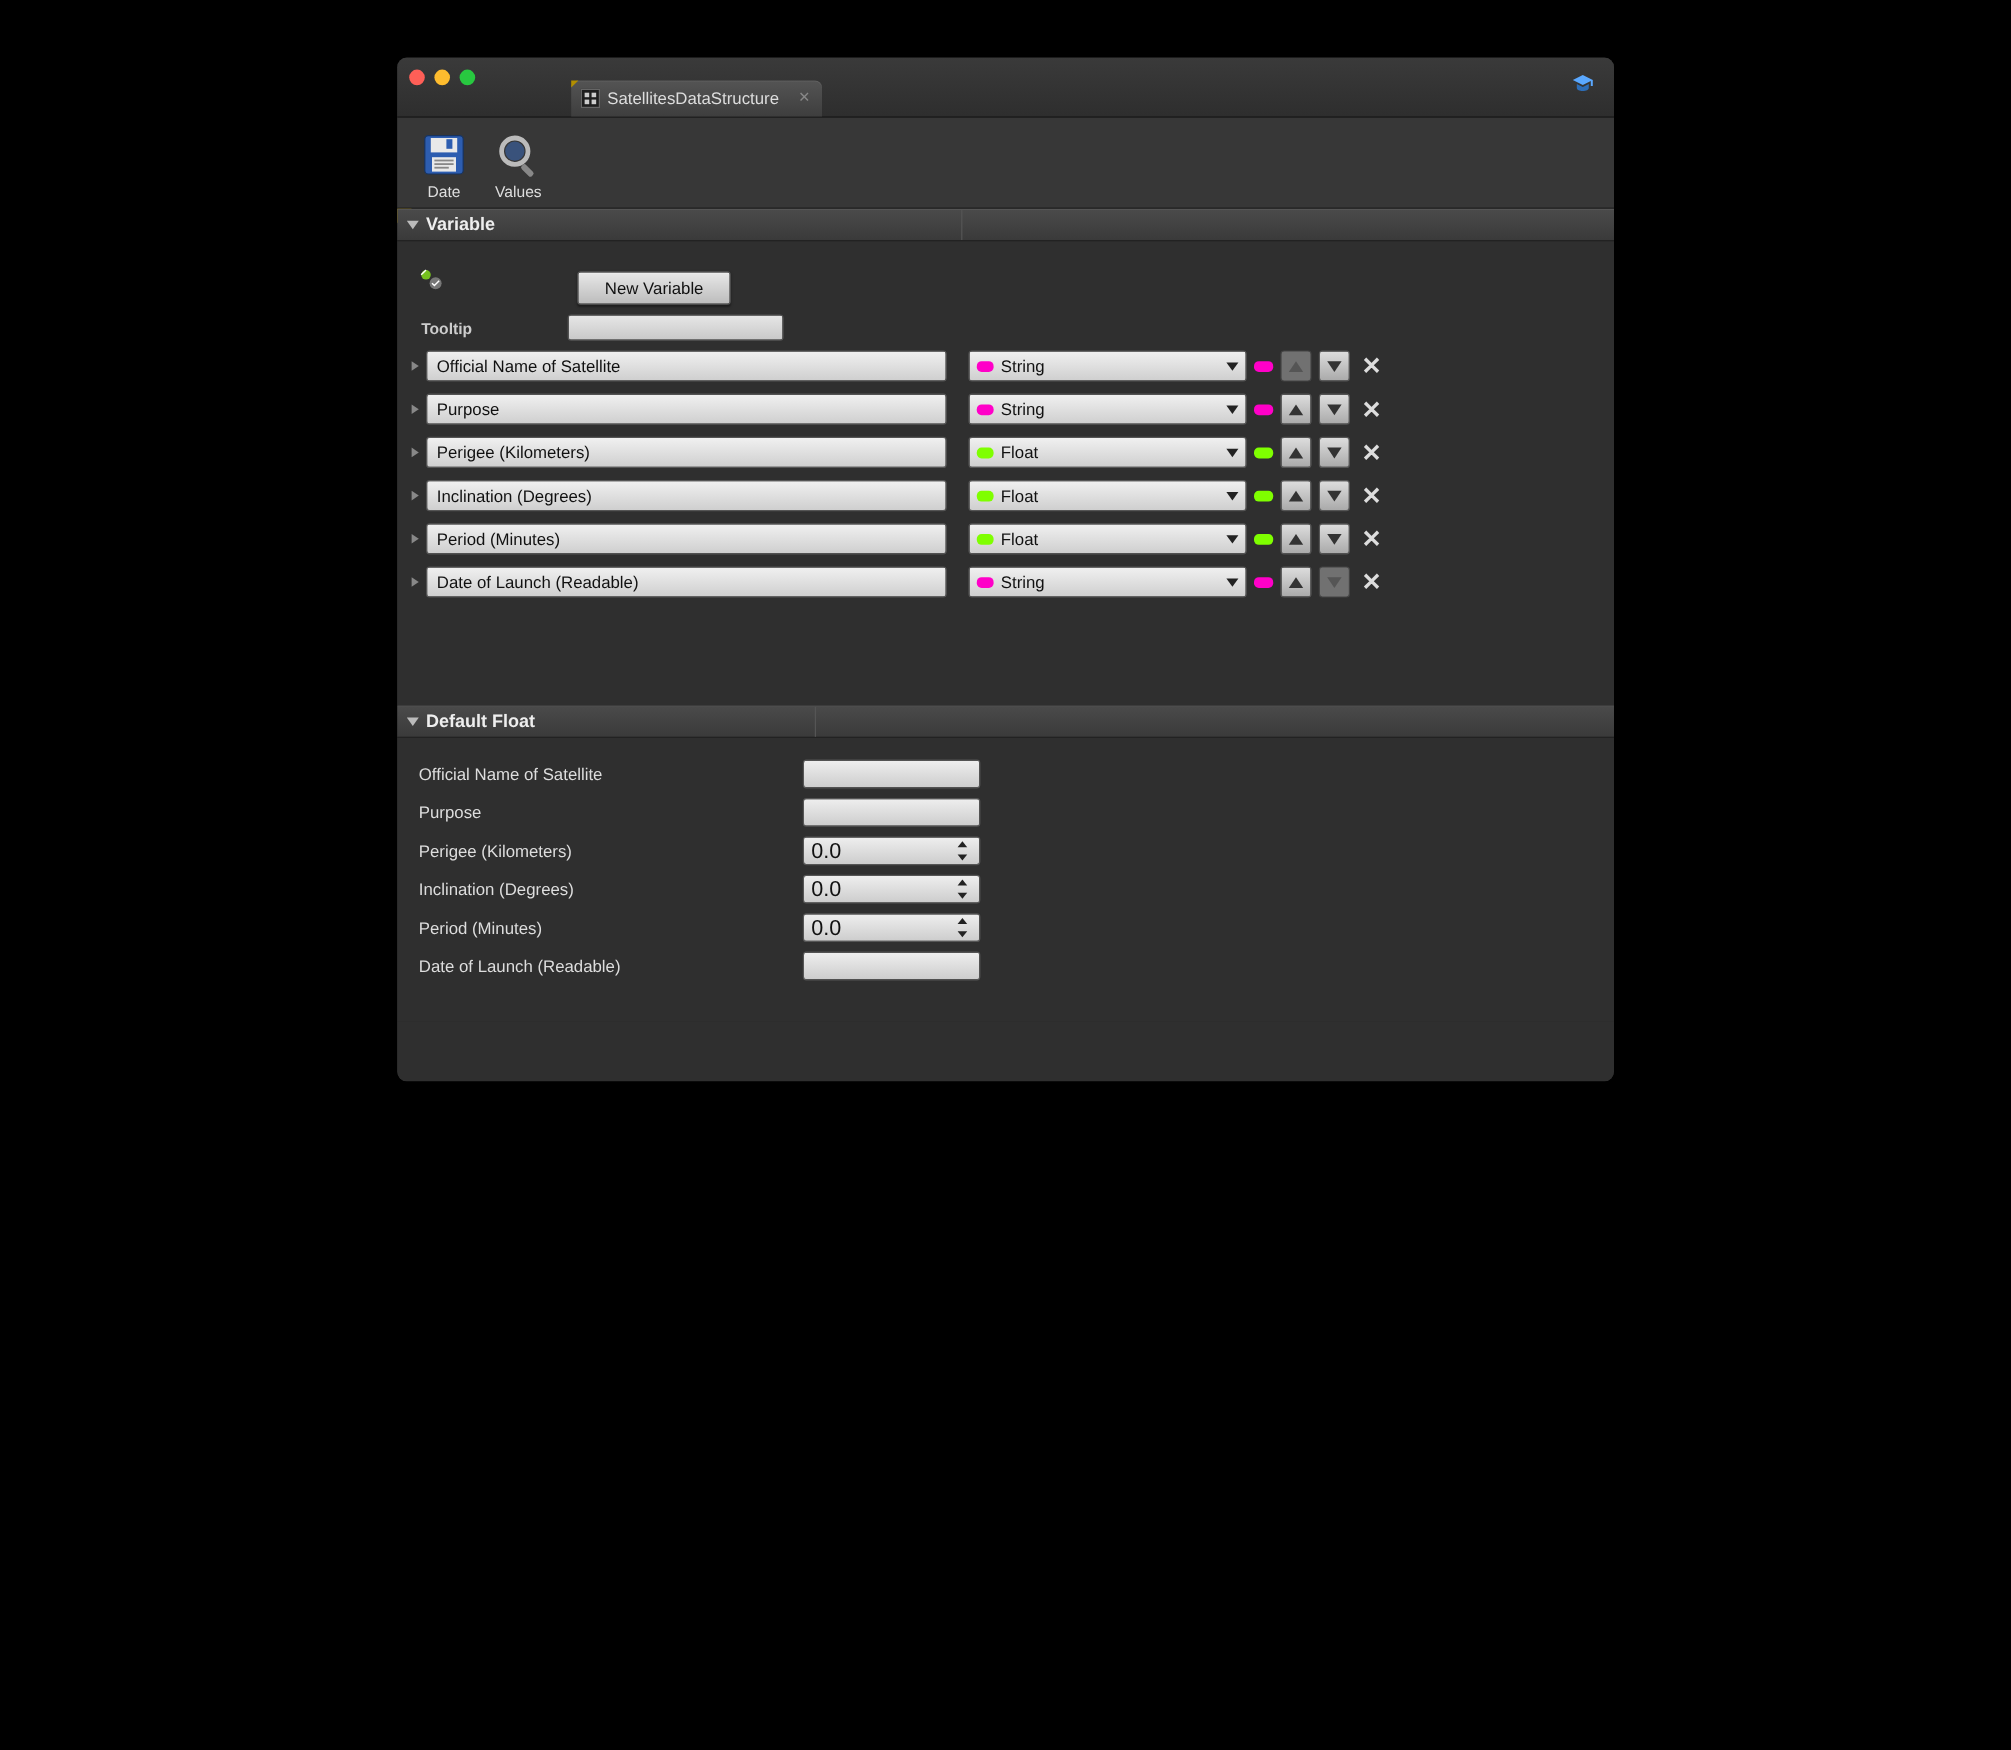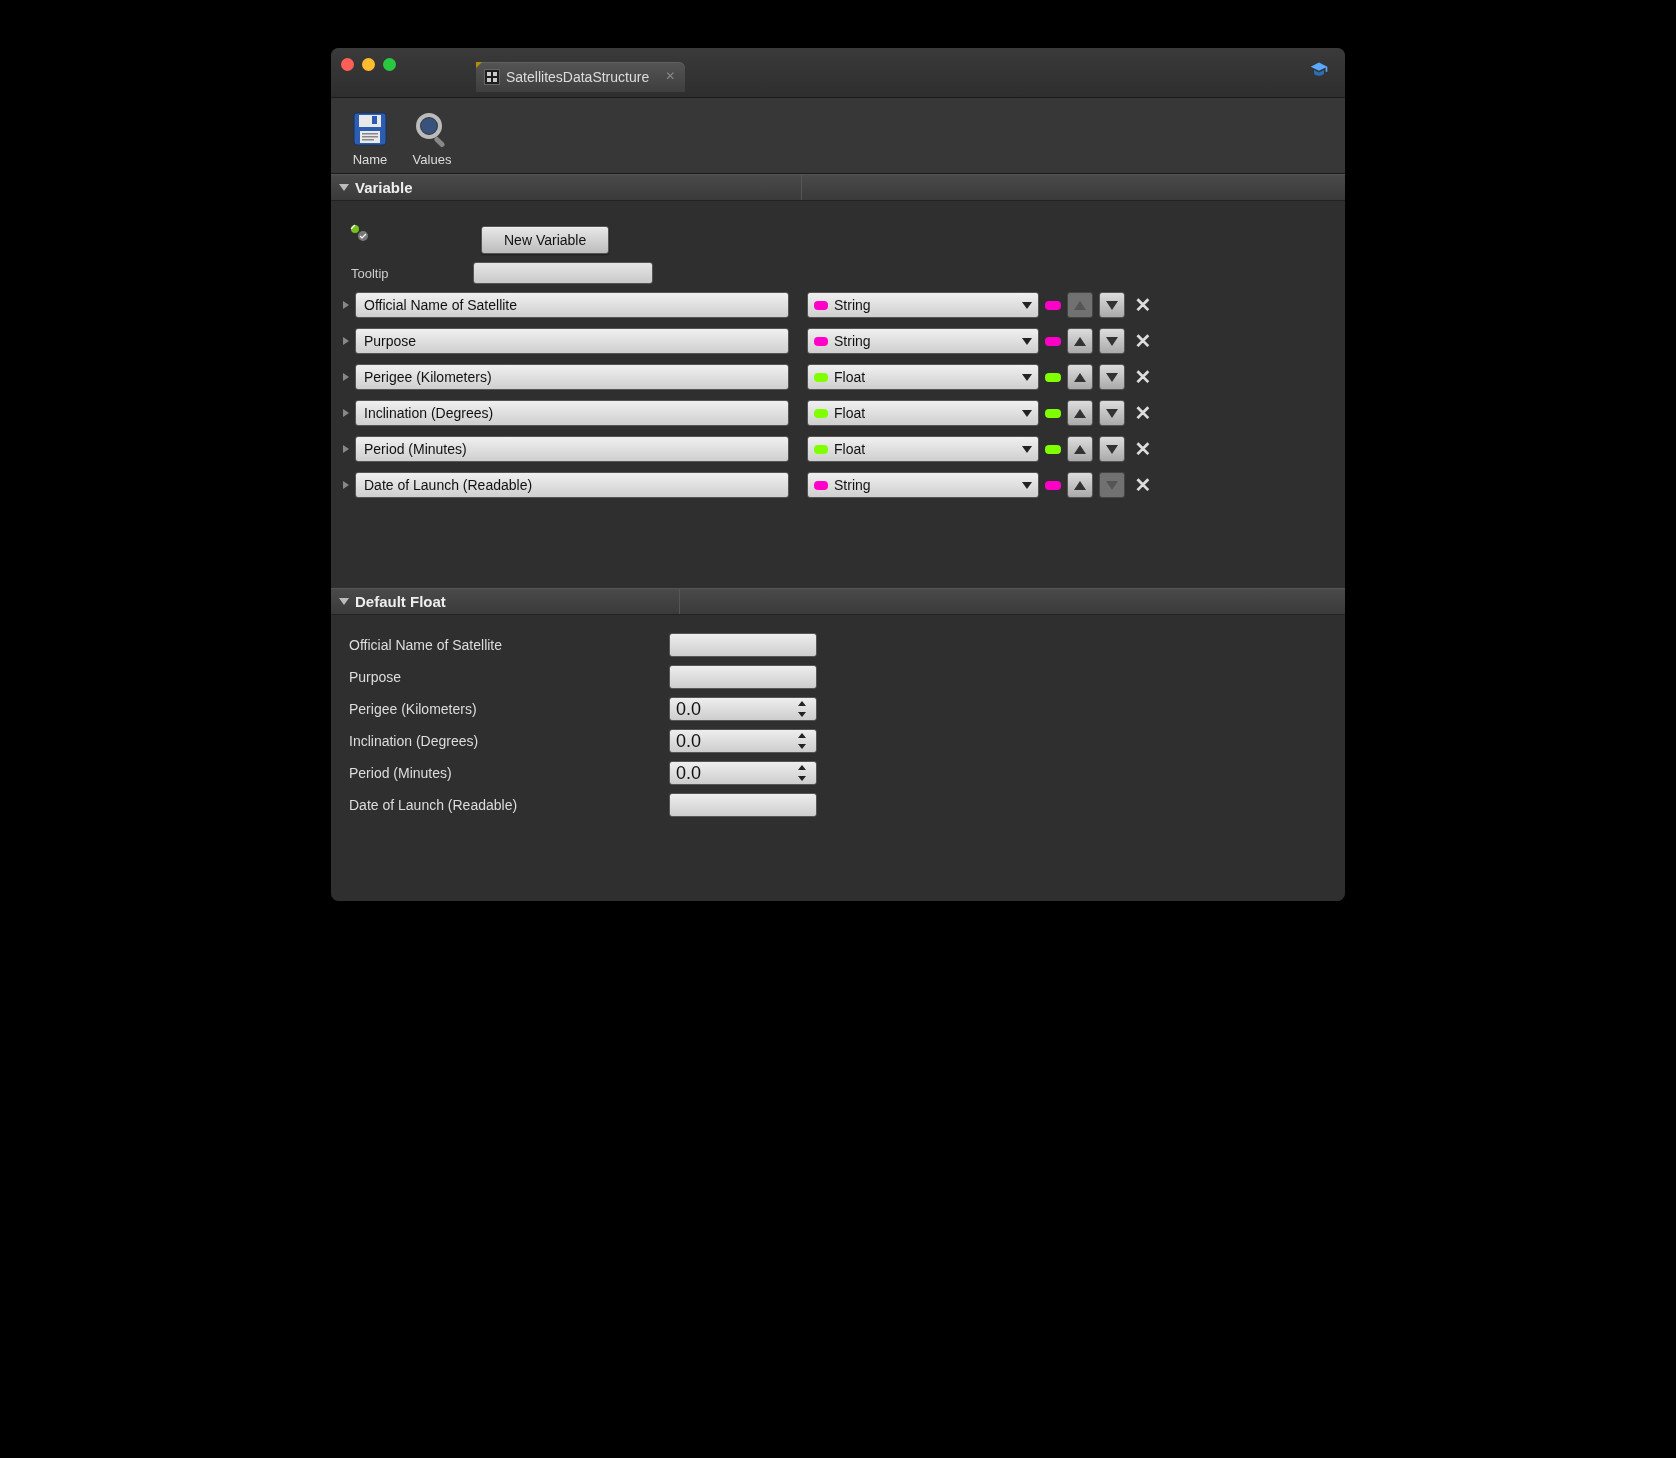--- a/index.html
+++ b/index.html
@@ -28,21 +28,21 @@
   align-items: flex-start;
   padding: 8px 10px 0 10px;
   position: relative;
   border-bottom: 1px solid #1a1a1a;
 }
 .traffic { display: flex; gap: 8px; margin-top: 2px; }
 .tl-dot { width: 13px; height: 13px; border-radius: 50%; }
 .tl-red { background: #ff5f57; }
 .tl-yellow { background: #febc2e; }
 .tl-green { background: #28c840; }
-.tabwrap { margin-left: 80px; display: flex; align-items: center; height: 100%; }
+.tabwrap { margin-left: 80px; display: flex; align-items: flex-end; height: 100%; }
 .tab {
   background: linear-gradient(#545454, #3e3e3e);
   border-top-left-radius: 6px;
   border-top-right-radius: 6px;
   height: 30px;
   display: flex;
   align-items: center;
   padding: 0 36px 0 8px;
   gap: 6px;
   position: relative;
@@ -115,21 +115,21 @@
   border: 1px solid #555;
   border-radius: 3px;
   padding: 3px 22px;
   font-size: 14px;
   color: #111;
   cursor: pointer;
   height: 28px;
   box-shadow: inset 0 1px 0 rgba(255,255,255,0.4), 0 1px 2px rgba(0,0,0,0.4);
   margin-top: 15px;
 }
-.tooltip-row { display: flex; align-items: center; gap: 10px; margin: 8px 0 8px 8px; }
+.tooltip-row { display: flex; align-items: center; gap: 10px; margin: 8px 0 8px 8px; font-weight: bold; }
 .tooltip-field { width: 180px; height: 22px; background: linear-gradient(#e6e6e6,#c9c9c9); border: 1px solid #555; border-radius: 3px; }
 .vars { display: flex; flex-direction: column; gap: 10px; margin-top: 4px; }
 .var-row { display: flex; align-items: center; gap: 6px; }
 .name-field {
   width: 434px; height: 26px;
   background: linear-gradient(#f0f0f0,#cfcfcf);
   border: 1px solid #555; border-radius: 3px;
   color: #111; padding: 0 8px; font-size: 14px;
   display: flex; align-items: center;
 }
@@ -221,21 +221,21 @@
         <svg width="40" height="40" viewBox="0 0 40 40">
           <rect x="4" y="4" width="32" height="32" rx="3" fill="#2d5db0" stroke="#17335f"></rect>
           <rect x="9" y="6" width="22" height="12" fill="#e9e9e9"></rect>
           <rect x="22" y="7" width="5" height="8" fill="#2d5db0"></rect>
           <rect x="10" y="22" width="20" height="12" fill="#e9e9e9"></rect>
           <rect x="12" y="24" width="16" height="1.5" fill="#888"></rect>
             <rect x="12" y="27" width="16" height="1.5" fill="#888"></rect>
             <rect x="12" y="30" width="12" height="1.5" fill="#888"></rect>
         </svg>
       </div>
-      <div class="tool-label">Name</div>
+      <div class="tool-label">Date</div>
     </div>
     <div class="tool">
       <div class="tool-icon">
         <svg width="40" height="40" viewBox="0 0 40 40">
           <circle cx="17" cy="17" r="11" fill="none" stroke="#bbb" stroke-width="4"></circle>
           <circle cx="17" cy="17" r="8" fill="#3b6dbf" opacity="0.5"></circle>
           <rect x="25" y="27" width="12" height="5" rx="2" transform="rotate(45 25 27)" fill="#888"></rect>
         </svg>
       </div>
       <div class="tool-label">Values</div>

